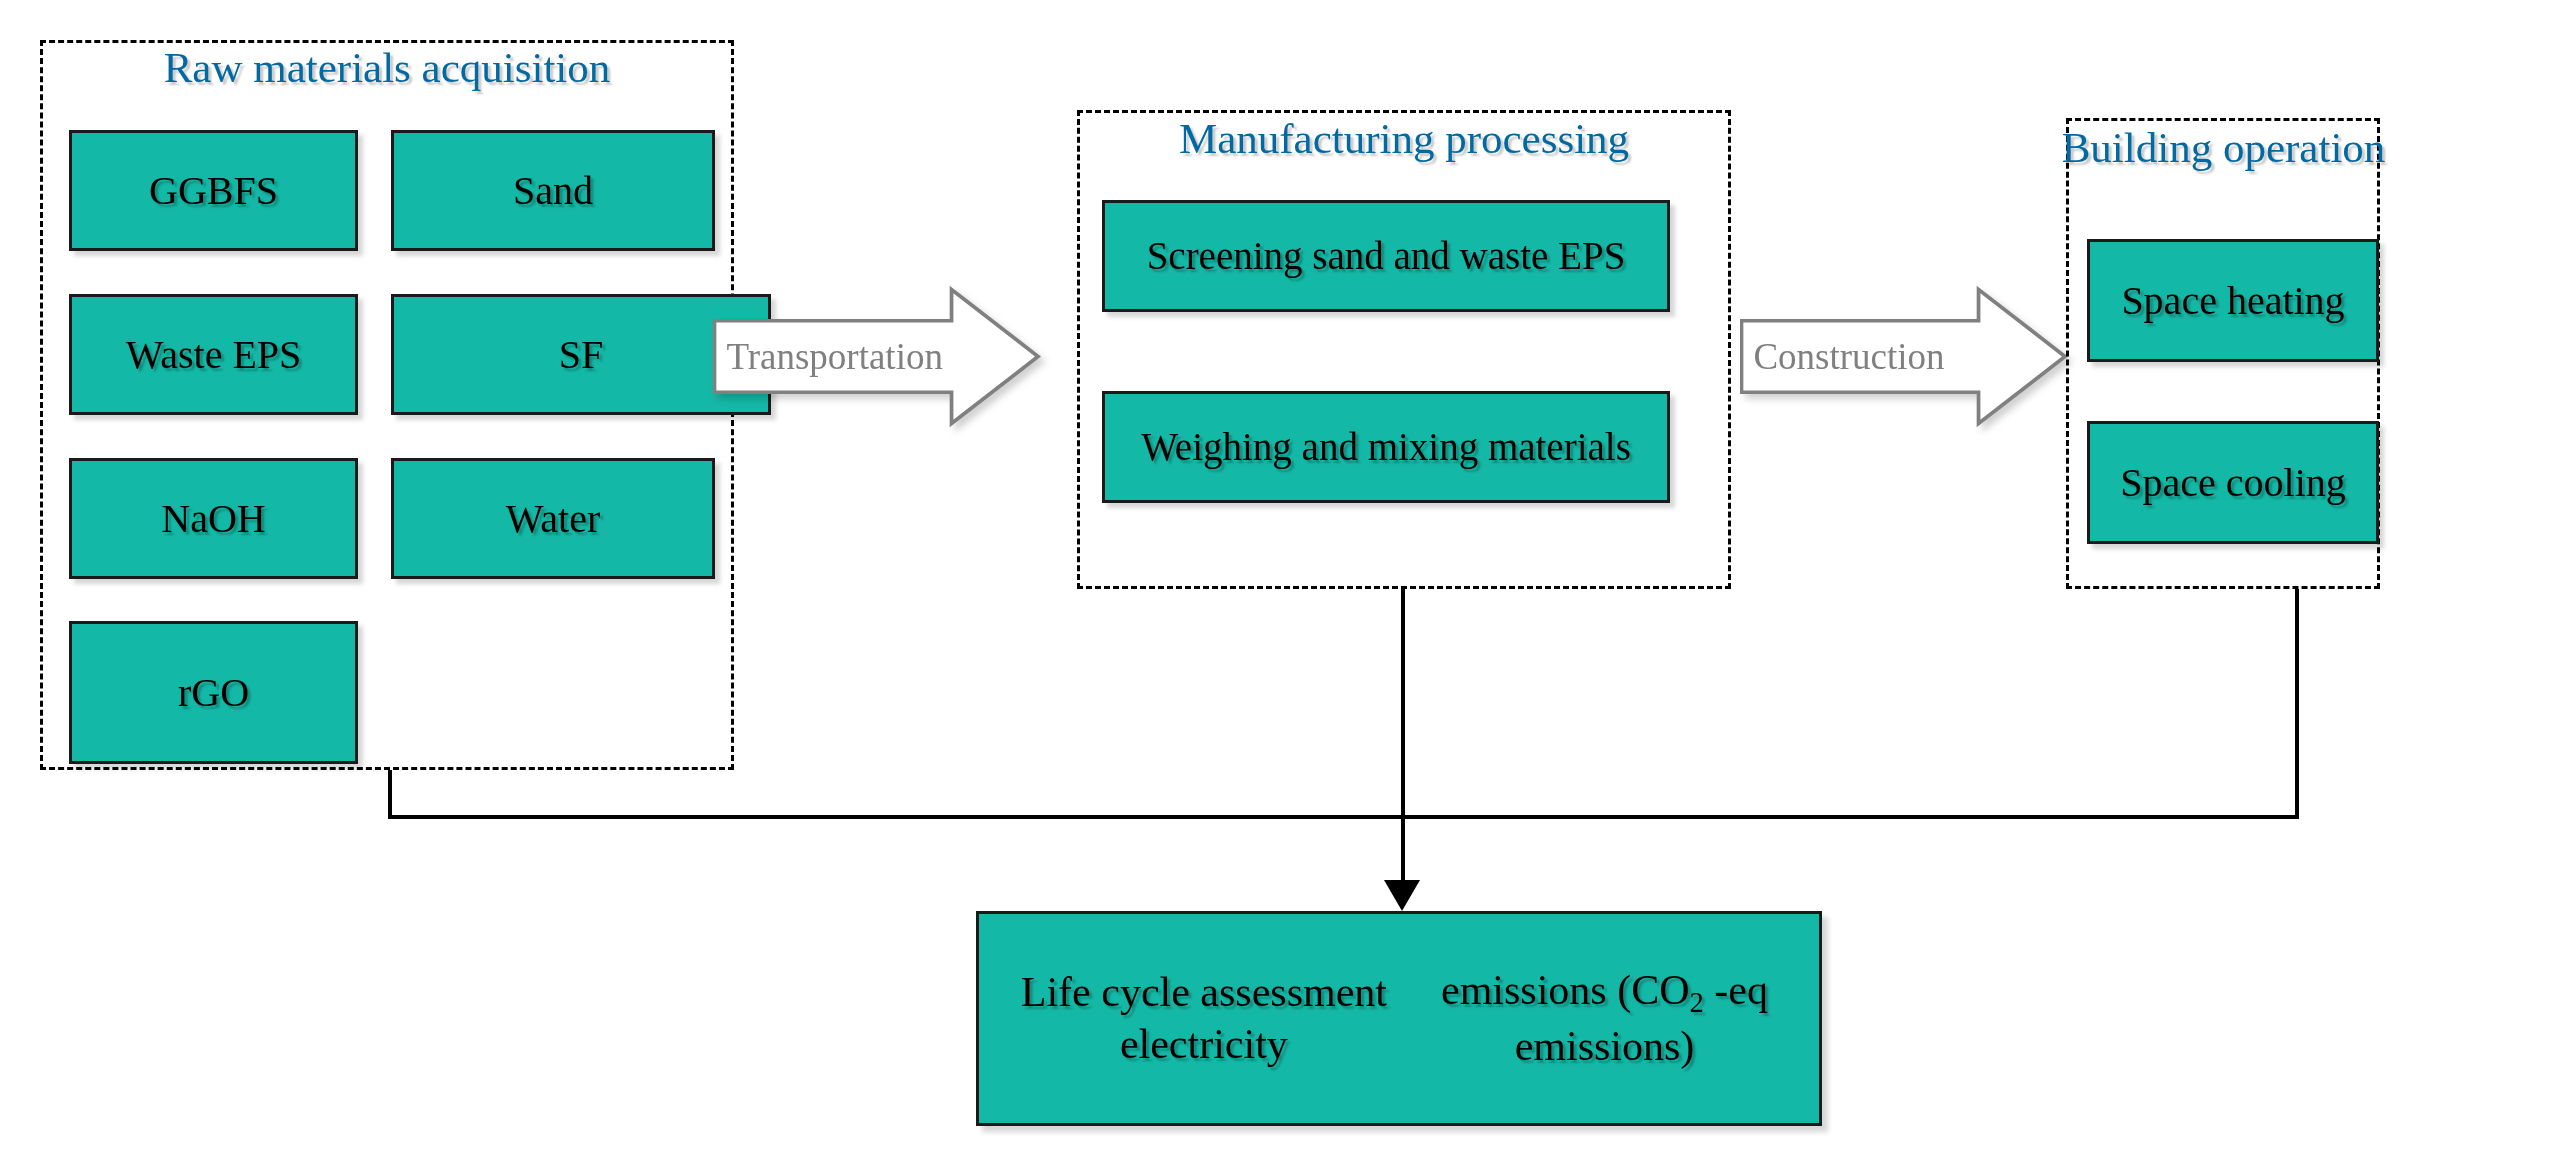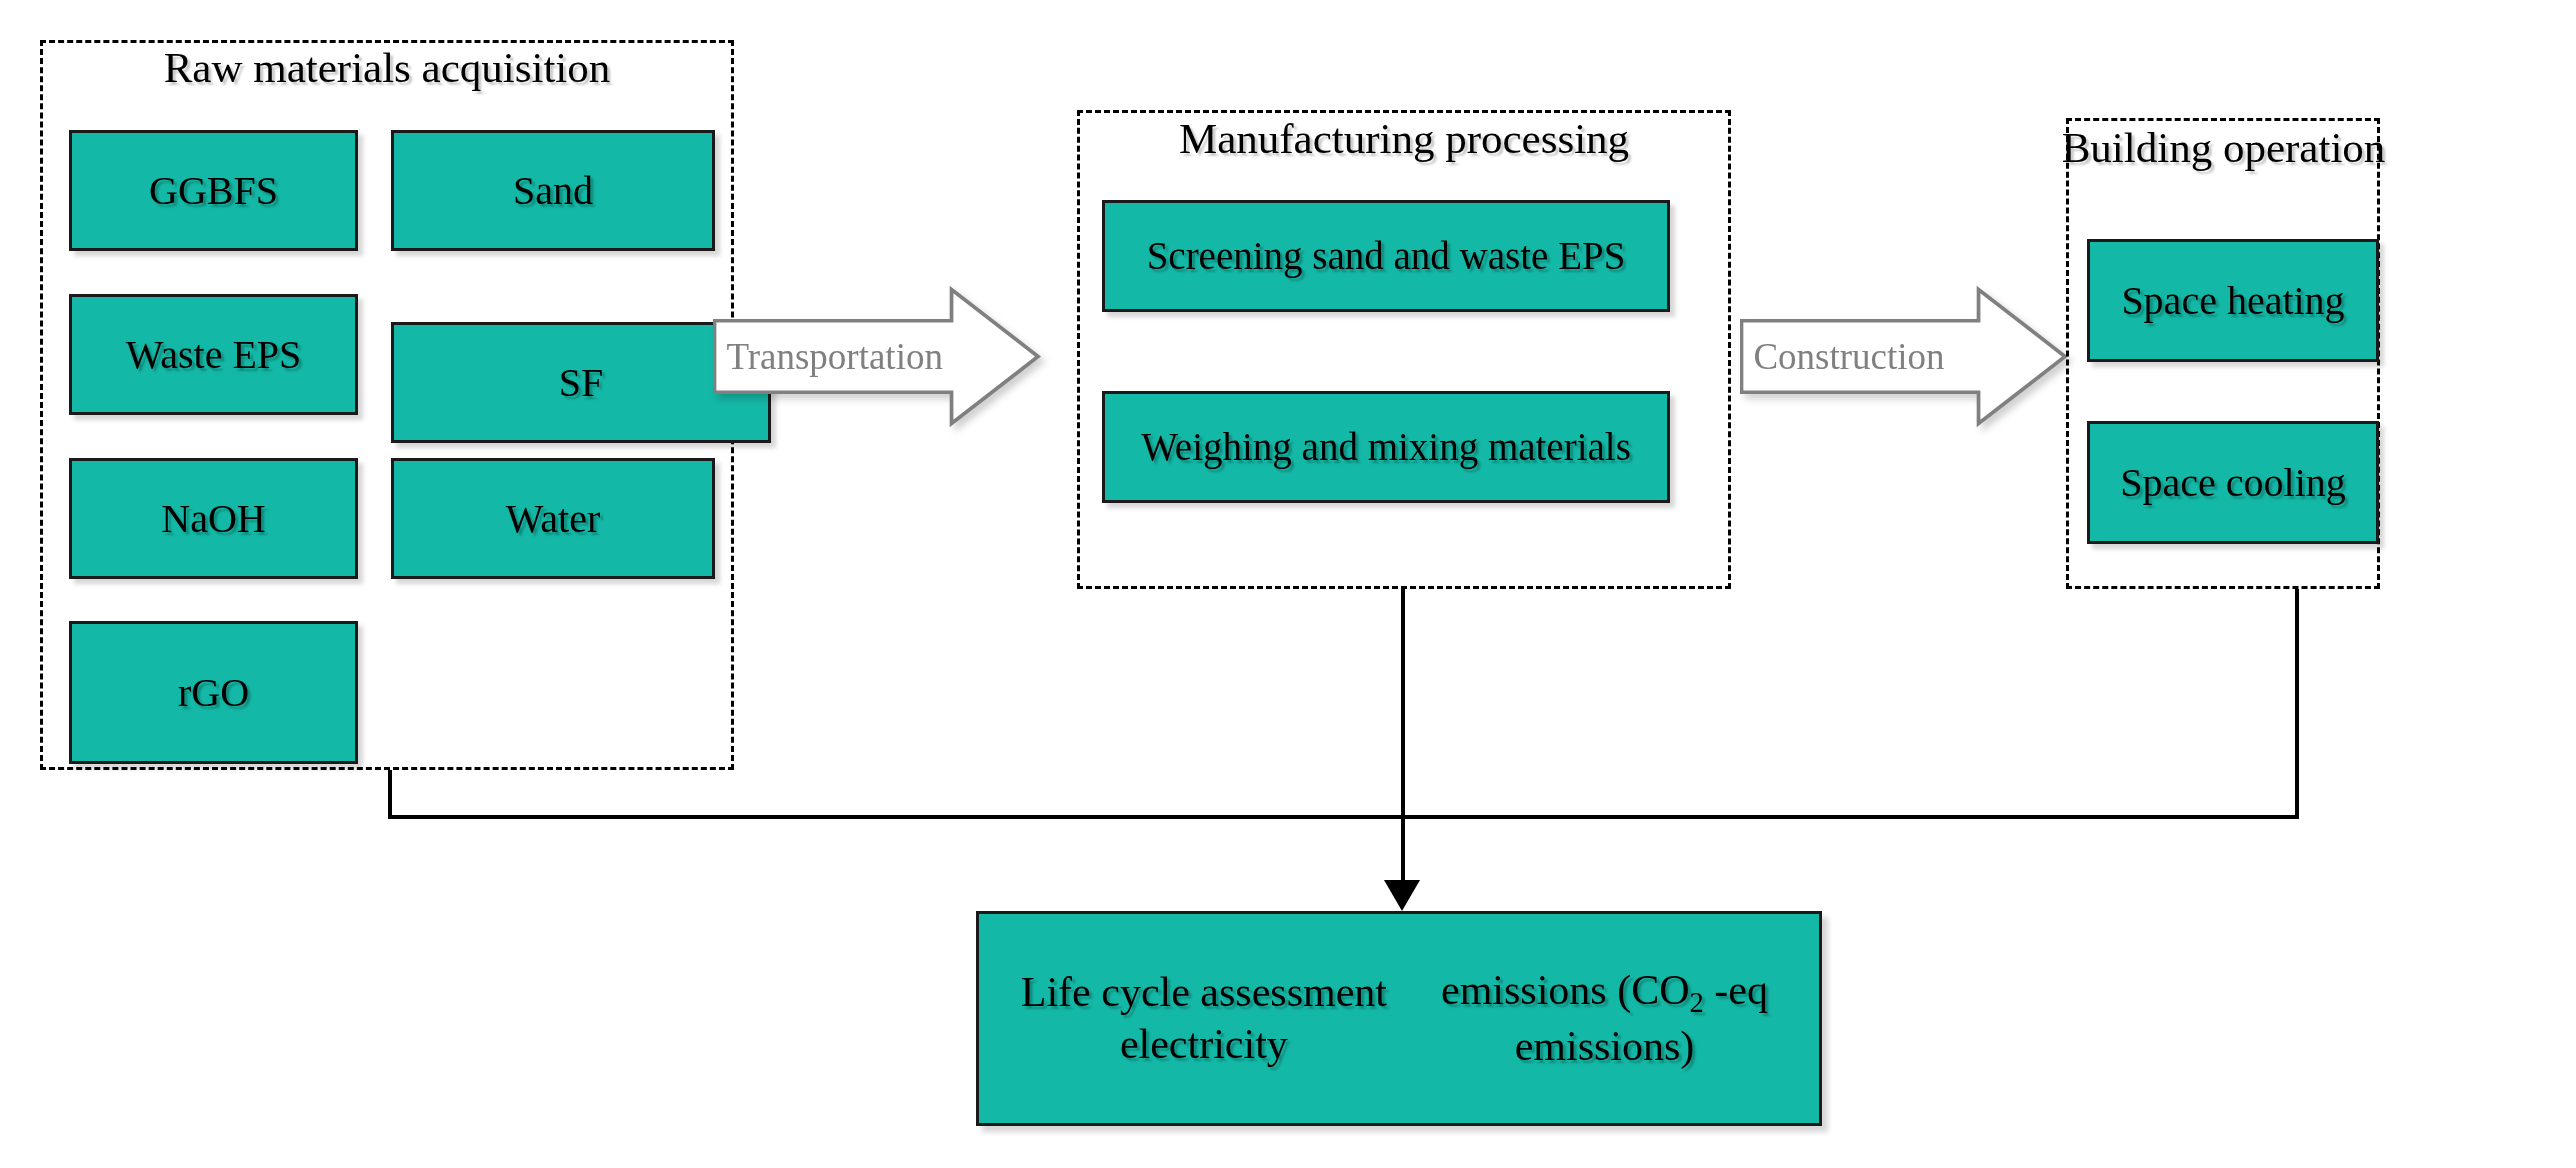--- a/index.html
+++ b/index.html
@@ -13,21 +13,21 @@
     border:3.7px dashed #000;
     box-sizing:border-box;
     background:transparent;
   }
   .group-title{
     position:absolute;
     text-align:center;
     white-space:nowrap;
     font-size:43px;
     line-height:1.05;
-    color:#000000;
+    color:#0369a1;
     text-shadow:3px 3px 2.2px rgba(0,0,0,0.22);
   }
 
   
   .box{
     position:absolute;
     box-sizing:border-box;
     border:3px solid #1a1a1a;
     background:#14b8a6;
     display:flex;
@@ -79,21 +79,21 @@
 
 <div id="stage">
 
   <div class="dashed" style="left:40px;top:40px;width:694px;height:730px;"></div>
   <div class="group-title" style="left:40px;top:45px;width:694px;">Raw materials acquisition</div>
 
   <div class="box" style="left:69px;top:130px;width:289px;height:121px;">GGBFS</div>
   <div class="box" style="left:391px;top:130px;width:324px;height:121px;">Sand</div>
 
   <div class="box" style="left:69px;top:294px;width:289px;height:121px;">Waste EPS</div>
-  <div class="box" style="left:391px;top:294px;width:380px;height:121px;margin-top:28px;">SF</div>
+  <div class="box" style="left:391px;top:294px;width:380px;height:121px;">SF</div>
 
   <div class="box" style="left:69px;top:458px;width:289px;height:121px;">NaOH</div>
   <div class="box" style="left:391px;top:458px;width:324px;height:121px;">Water</div>
 
   <div class="box" style="left:69px;top:621px;width:289px;height:143px;">rGO</div>
 
   <div class="blockarrow" style="left:713px;top:282px;width:328px;height:149px;">
     <svg viewBox="0 0 440 200" preserveAspectRatio="none" aria-hidden="true">
       <polygon points="2,52 320,52 320,10 436,100 320,190 320,148 2,148" fill="#ffffff" stroke="#808080" stroke-width="5"></polygon>
     </svg>

